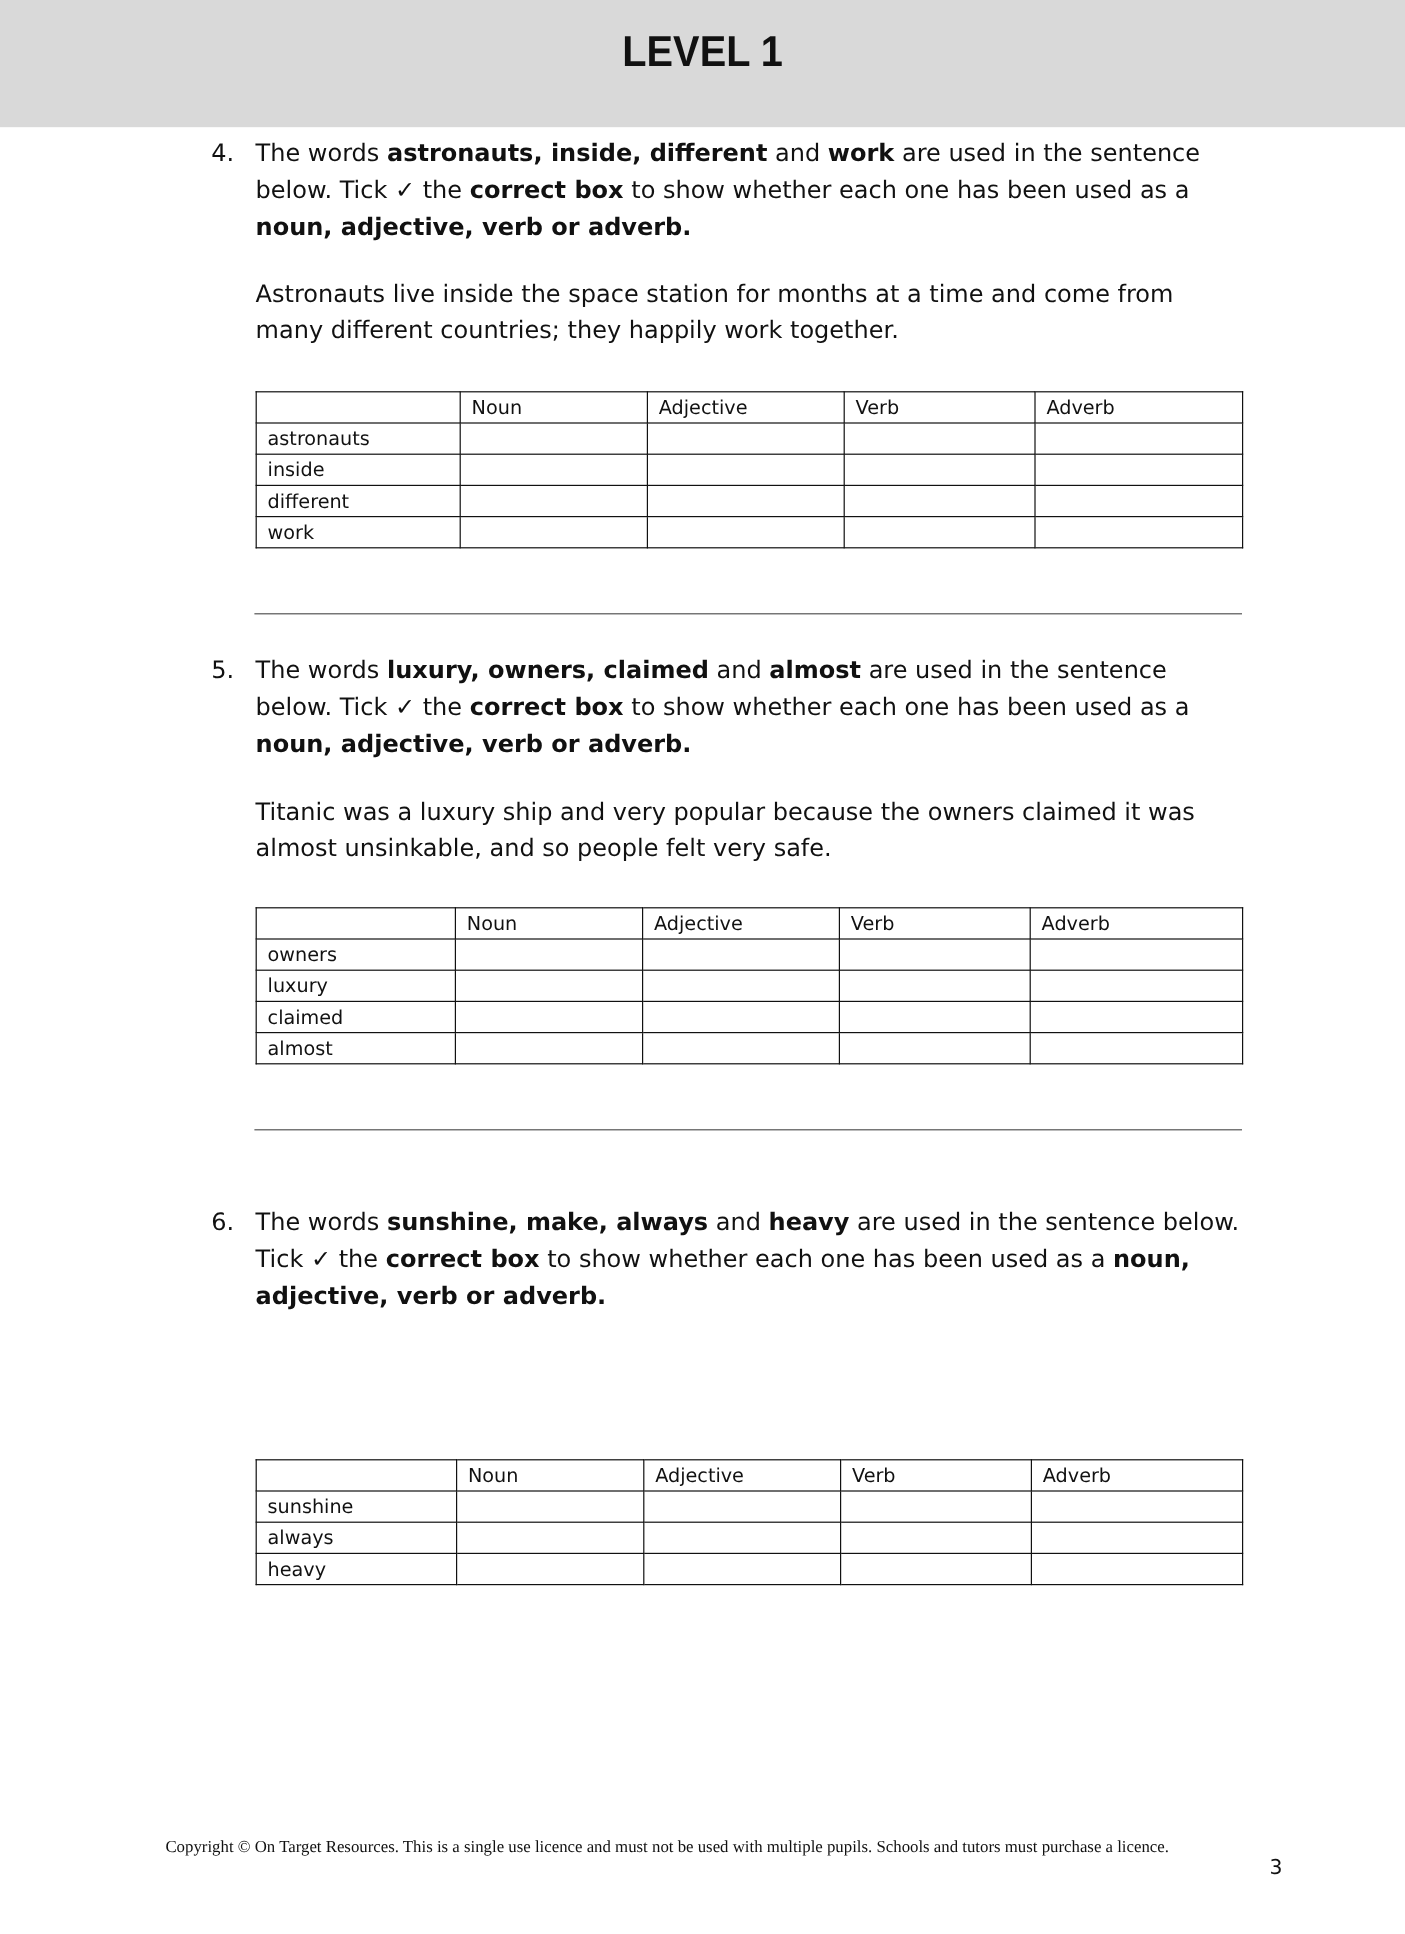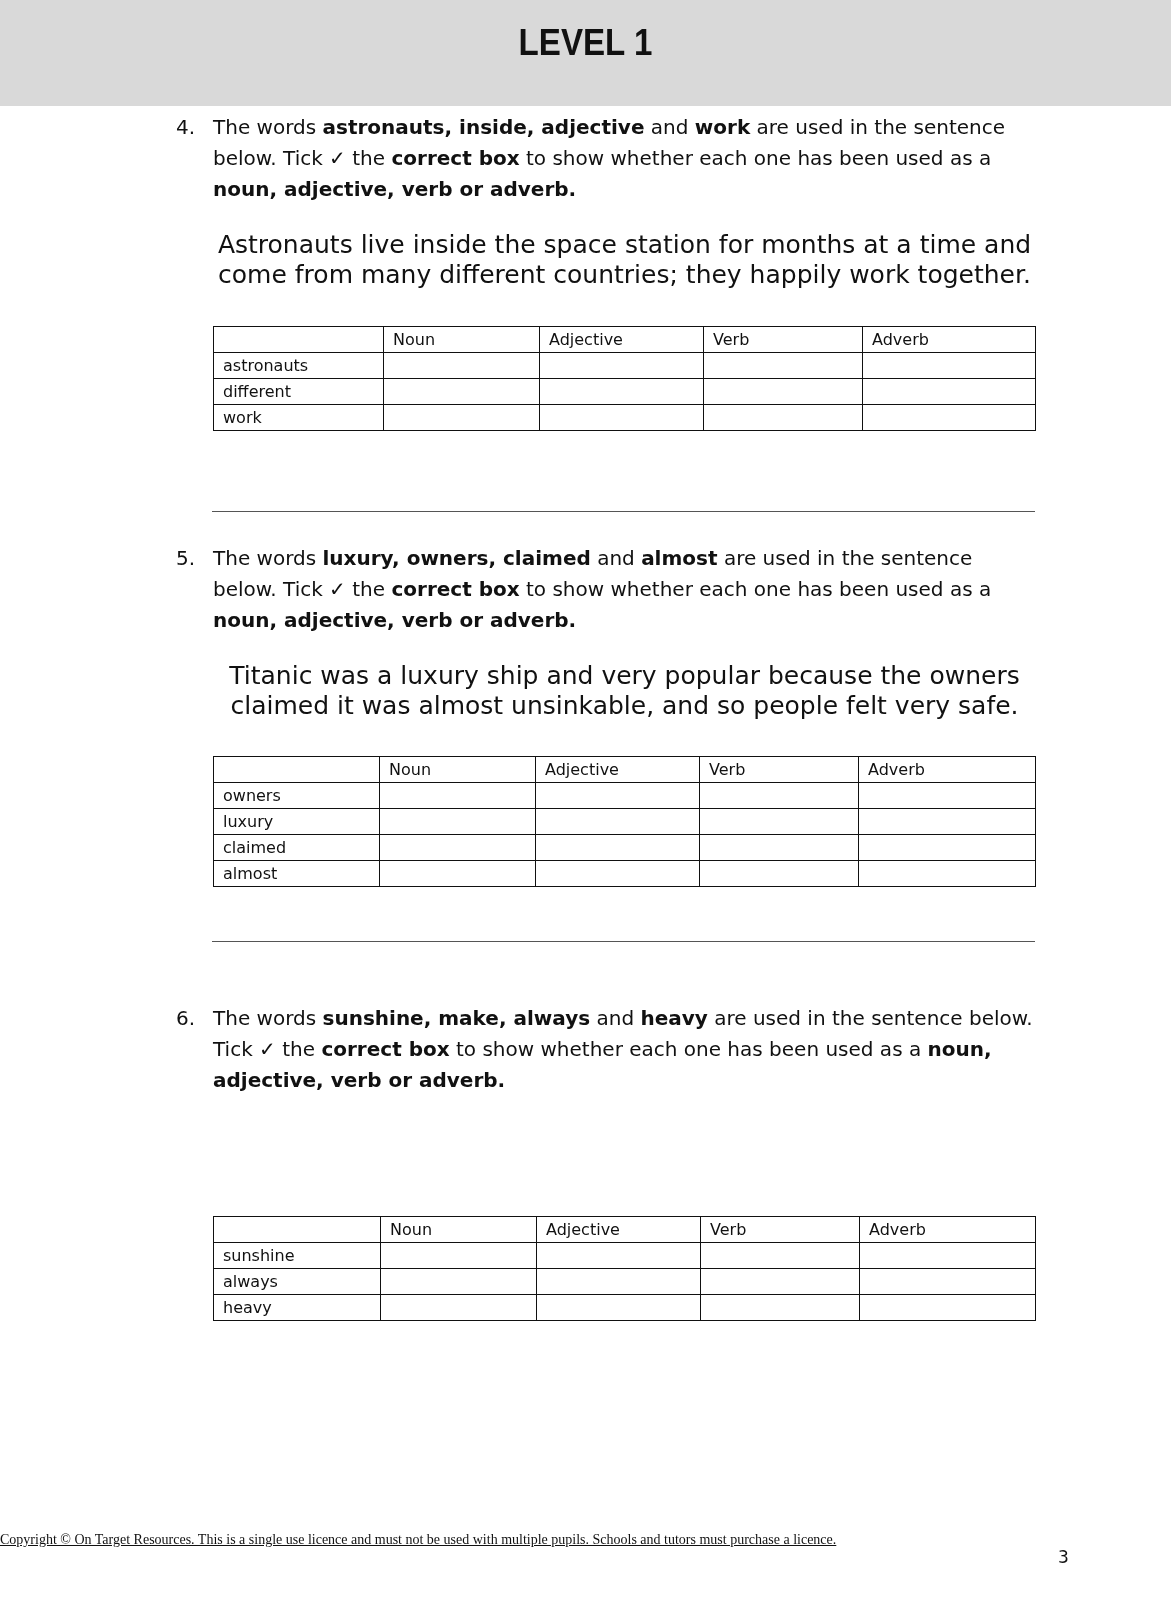--- a/index.html
+++ b/index.html
@@ -3,52 +3,59 @@
   <meta charset="utf-8">
   <style>
     html, body { margin: 0; padding: 0; background: #ffffff; }
     body { width: 1171px; height: 1612px; position: relative; overflow: hidden; font-family: "DejaVu Sans", sans-serif; color: #111; }
     .header { position: absolute; left: 0; top: 0; width: 1171px; height: 106px; background: #d9d9d9; padding-left: 48px; }
     .header-title { position: absolute; left: 0; width: 1171px; top: 22px; text-align: center; font-family: "Liberation Sans", sans-serif; font-weight: bold; font-size: 36px; letter-spacing: 0px; transform: scaleX(0.92); }
     .question { position: absolute; left: 176px; width: 860px; }
     .q-text { font-size: 20px; line-height: 31px; position: relative; padding-left: 37px; }
     .q-num { position: absolute; left: 0; top: 0; }
     .q-text b { font-weight: bold; }
-    .sentence { font-size: 25px; line-height: 30px; padding-left: 37px; margin-top: 25px; text-align: center; }
+    .sentence { font-size: 20px; line-height: 30px; padding-left: 37px; margin-top: 25px; }
     table.pos { position: absolute; left: 213px; width: 823px; border-collapse: collapse; font-size: 16px; }
     table.pos td { border: 1px solid #111; height: 25px; padding: 0 0 0 9px; line-height: 24px; vertical-align: bottom; }
     .rule { position: absolute; left: 212px; width: 823px; height: 0; border-top: 1.5px solid #555; }
-    .footer { position: absolute; left: 0; width: 1112px; top: 1532px; font-family: "Liberation Serif", serif; font-size: 14px; text-decoration: underline; }
+    .footer { position: absolute; left: 0; width: 1112px; top: 1532px; text-align: center; font-family: "Liberation Serif", serif; font-size: 14px; }
     .page-num { position: absolute; left: 1058px; top: 1547px; font-size: 17px; }
   </style>
 </head>
 <body>
 
 <div class="header">
   <div class="header-title">LEVEL 1</div>
 </div>
 
 <div class="question" style="top:112px;">
   <div class="q-text">
     <span class="q-num">4.</span>
-    <span>The words </span><b>astronauts, inside, adjective</b><span> and </span><b>work</b><span> are used in the sentence below. Tick ✓ the </span><b>correct box</b><span> to show whether each one has been used as a </span><b>noun, adjective, verb or adverb.</b>
+    <span>The words </span><b>astronauts, inside, different</b><span> and </span><b>work</b><span> are used in the sentence below. Tick ✓ the </span><b>correct box</b><span> to show whether each one has been used as a </span><b>noun, adjective, verb or adverb.</b>
   </div>
   <div class="sentence">Astronauts live inside the space station for months at a time and come from many different countries; they happily work together.</div>
 </div>
 <table class="pos" style="top:326px;">
   <tbody>
       <tr>
     <td style="width:160px;"></td>
     <td style="width:146px;">Noun</td>
     <td style="width:154px;">Adjective</td>
     <td style="width:149px;">Verb</td>
     <td>Adverb</td>
   </tr>
   <tr>
     <td>astronauts</td>
+    <td></td>
+        <td></td>
+        <td></td>
+        <td></td>
+  </tr>
+  <tr>
+    <td>inside</td>
     <td></td>
         <td></td>
         <td></td>
         <td></td>
   </tr>
   <tr>
     <td>different</td>
     <td></td>
         <td></td>
         <td></td>

